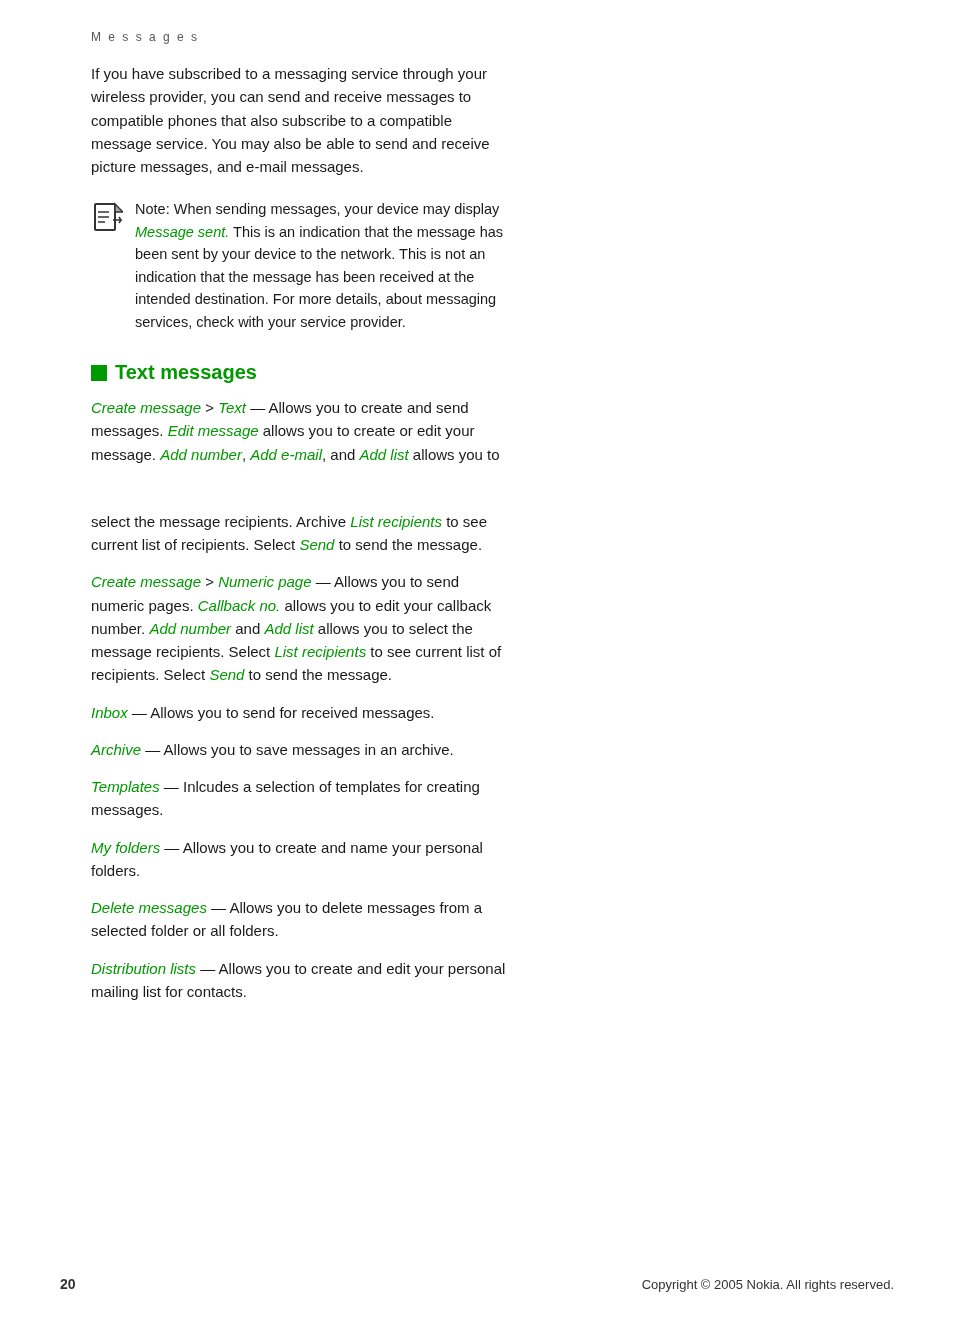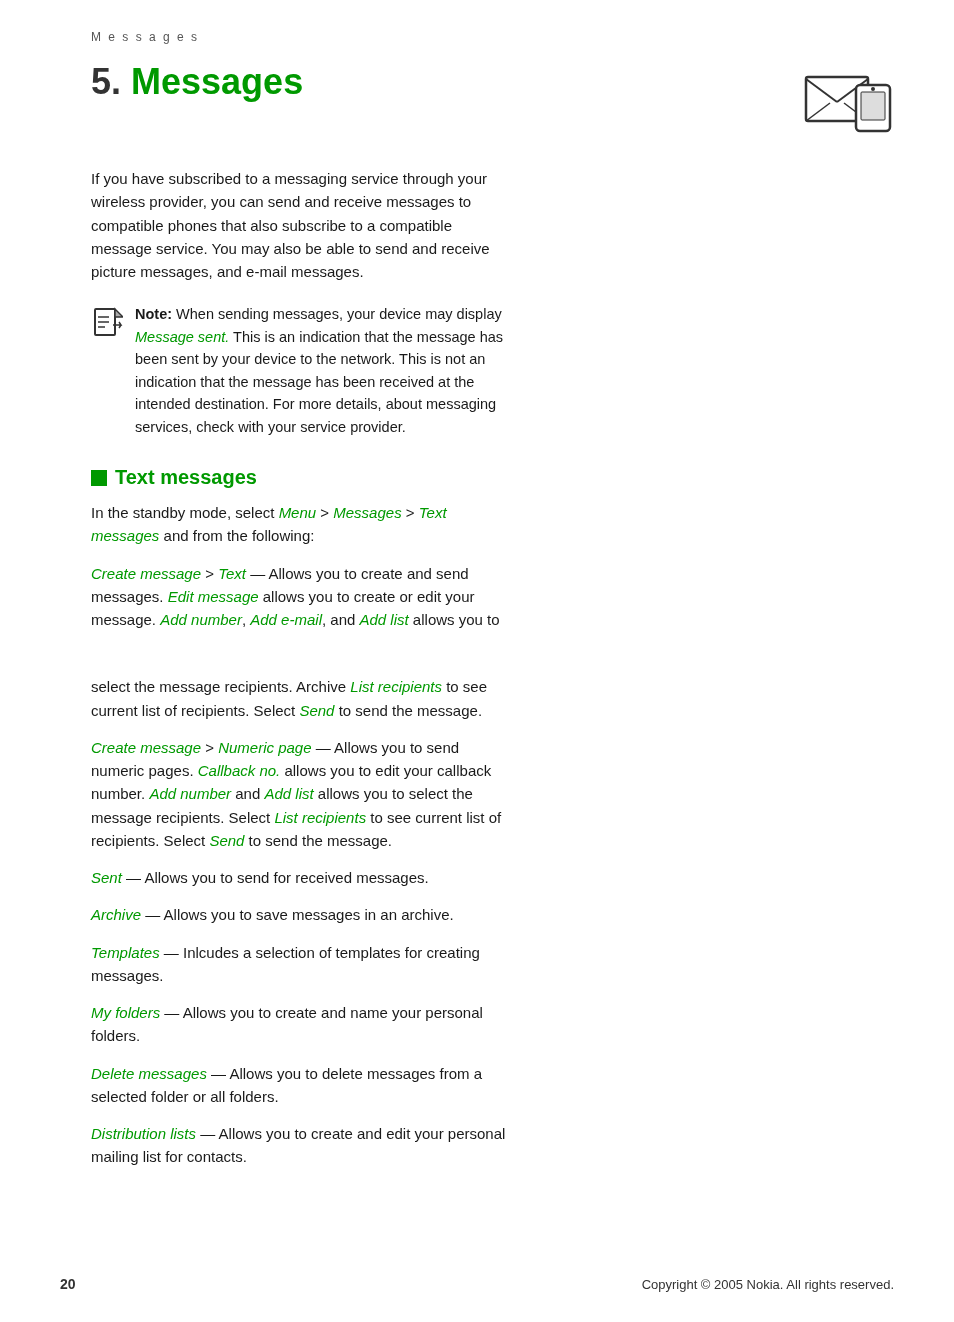--- a/index.html
+++ b/index.html
@@ -97,21 +97,21 @@
       flex-shrink: 0;
       margin-top: 2px;
     }
 
     .note-text {
       font-size: 14.5px;
       line-height: 1.55;
     }
 
     .note-text strong {
-      font-weight: bold;
+      font-weight: normal;
     }
 
     .italic-green {
       color: #009900;
       font-style: italic;
     }
 
     .section-heading {
       font-size: 20px;
       font-weight: bold;
@@ -163,47 +163,20 @@
       font-size: 13px;
     }
   </style>
 </head>
 <body>
 
 <div class="page">
 
   <div class="breadcrumb">M e s s a g e s</div>
 
-  <div class="header-area">
-    <div class="header-title-block">
-      <div class="chapter-title">
-        <span class="chapter-number">5.</span>
-        <span>Messages</span>
-      </div>
-    </div>
-
-    <div class="header-icon">
-      <svg width="90" height="70" viewBox="0 0 90 70" xmlns="http://www.w3.org/2000/svg">
-
-        <rect x="2" y="10" width="62" height="44" rx="2" fill="white" stroke="#333" stroke-width="2.5"></rect>
-
-        <line x1="2" y1="12" x2="33" y2="35" stroke="#333" stroke-width="2"></line>
-        <line x1="64" y1="12" x2="33" y2="35" stroke="#333" stroke-width="2"></line>
-        <line x1="2" y1="54" x2="26" y2="36" stroke="#333" stroke-width="1.5"></line>
-        <line x1="64" y1="54" x2="40" y2="36" stroke="#333" stroke-width="1.5"></line>
-
-        <rect x="52" y="18" width="34" height="46" rx="4" fill="white" stroke="#333" stroke-width="2.5"></rect>
-        <rect x="57" y="25" width="24" height="28" rx="1" fill="#ddd" stroke="#333" stroke-width="1"></rect>
-
-        <circle cx="69" cy="22" r="2" fill="#333"></circle>
-
-        <line x1="63" y1="18" x2="75" y2="18" stroke="#333" stroke-width="1.5"></line>
-      </svg>
-    </div>
-  </div>
 
   <div class="two-column">
 
     <div class="left-column">
 
       <p class="intro-text">If you have subscribed to a messaging service through your wireless provider, you can send and receive messages to compatible phones that also subscribe to a compatible message service. You may also be able to send and receive picture messages, and e-mail messages.</p>
 
       <div class="note-box">
         <div class="note-icon">
           <svg width="32" height="32" viewBox="0 0 32 32" xmlns="http://www.w3.org/2000/svg">
@@ -221,42 +194,39 @@
           <strong>Note:</strong>
           <span> When sending messages, your device may display </span><span class="italic-green">Message sent.</span><span> This is an indication that the message has been sent by your device to the network. This is not an indication that the message has been received at the intended destination. For more details, about messaging services, check with your service provider.</span>
         </div>
       </div>
 
       <div class="section-heading">
         <span class="section-square"></span>
         <span>Text messages</span>
       </div>
 
-      <p class="section-intro">
-        <span>In the standby mode, select </span><span class="italic-green">Menu</span><span> &gt; </span><span class="italic-green">Messages</span><span> &gt; </span><span class="italic-green">Text messages</span><span> and from the following:</span>
-      </p>
 
       <div class="item-block">
         <span class="italic-green">Create message</span><span> &gt; </span><span class="italic-green">Text</span><span> — </span><span>Allows you to create and send messages. </span><span class="italic-green">Edit message</span><span> allows you to create or edit your message. </span><span class="italic-green">Add number</span><span>, </span><span class="italic-green">Add e-mail</span><span>, and </span><span class="italic-green">Add list</span><span> allows you to</span>
       </div>
 
     </div>
 
     <div class="right-column">
 
       <div class="item-block">
         <span>select the message recipients. Archive </span><span class="italic-green">List recipients</span><span> to see current list of recipients. Select </span><span class="italic-green">Send</span><span> to send the message.</span>
       </div>
 
       <div class="item-block">
         <span class="italic-green">Create message</span><span> &gt; </span><span class="italic-green">Numeric page</span><span> — </span><span>Allows you to send numeric pages. </span><span class="italic-green">Callback no.</span><span> allows you to edit your callback number. </span><span class="italic-green">Add number</span><span> and </span><span class="italic-green">Add list</span><span> allows you to select the message recipients. Select </span><span class="italic-green">List recipients</span><span> to see current list of recipients. Select </span><span class="italic-green">Send</span><span> to send the message.</span>
       </div>
 
       <div class="item-block">
-        <span class="italic-green">Sent</span><span> — </span><span>Allows you to send for received messages.</span>
+        <span class="italic-green">Inbox</span><span> — </span><span>Allows you to send for received messages.</span>
       </div>
 
 
       <div class="item-block">
         <span class="italic-green">Archive</span><span> — </span><span>Allows you to save messages in an archive.</span>
       </div>
 
       <div class="item-block">
         <span class="italic-green">Templates</span><span> — </span><span>Inlcudes a selection of templates for creating messages.</span>
       </div>

